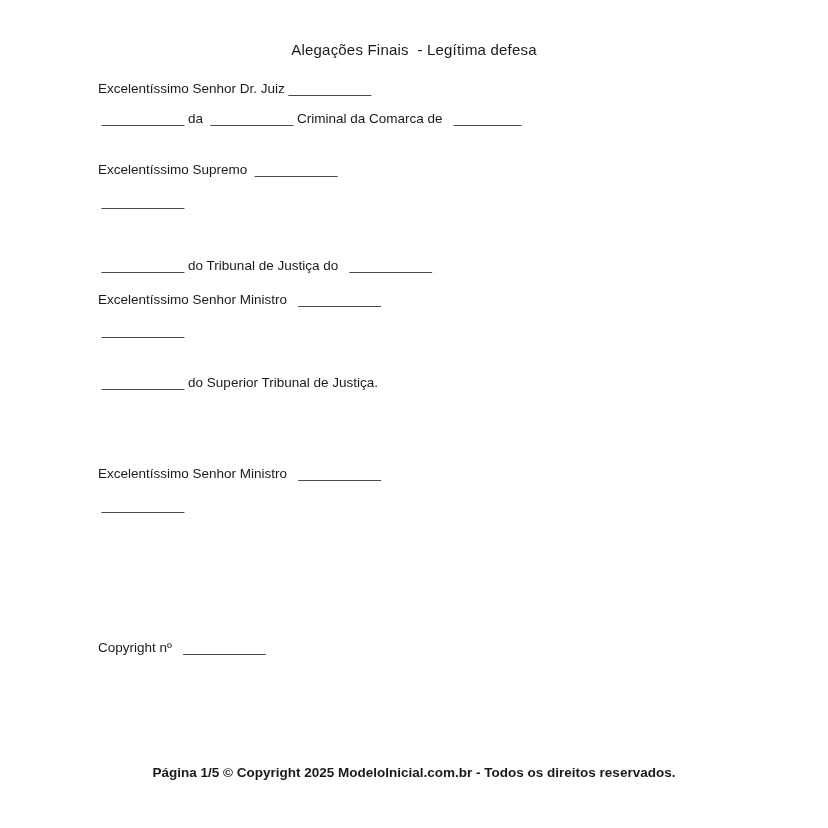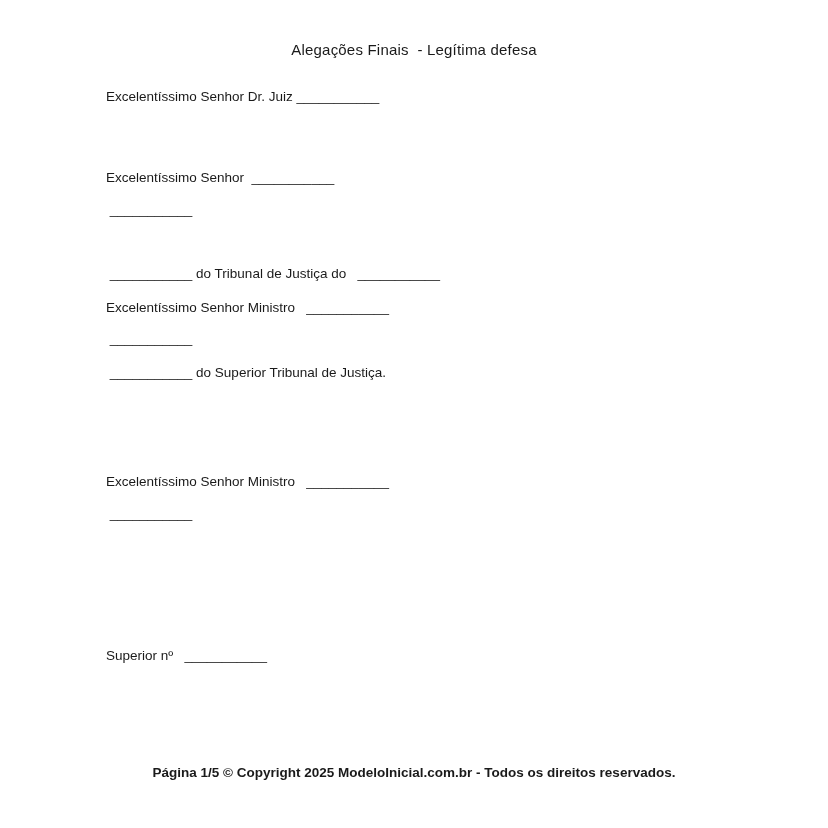--- a/index.html
+++ b/index.html
@@ -24,33 +24,33 @@
     text-align: center;
     font-size: 15px;
     font-weight: 400;
     letter-spacing: 0.2px;
     white-space: pre;
     margin: 0;
   }
   .line {
     position: absolute;
     left: 98px;
-    margin: 8px;
+    margin: 0;
     font-size: 13.5px;
     line-height: 16px;
     white-space: pre;
   }
   .l0  { top: 81px; }
   .l1  { top: 111px; }
   .l2  { top: 162px; }
   .l3  { top: 194px; }
   .l4  { top: 258px; }
   .l5  { top: 292px; }
   .l6  { top: 323px; }
-  .l7  { top: 357px; }
+  .l7  { top: 375px; }
   .l8  { top: 466px; }
   .l9  { top: 498px; }
   .l10 { top: 546px; }
   .l11 { top: 640px; }
   .doc-footer {
     position: absolute;
     top: 765px;
     left: 0;
     width: 100%;
     text-align: center;
@@ -62,35 +62,36 @@
 </style>
 </head>
 <body>
 
 <div class="page">
 
   <h1 class="doc-title">Alegações Finais  - Legítima defesa</h1>
 
   <p class="line l0">Excelentíssimo Senhor Dr. Juiz ___________</p>
 
+  <p class="line l1"> ___________ da  ___________ Criminal da Comarca de   _________</p>
 
-  <p class="line l2">Excelentíssimo Senhor  ___________</p>
+  <p class="line l2">Excelentíssimo Supremo  ___________</p>
 
   <p class="line l3"> ___________</p>
 
   <p class="line l4"> ___________ do Tribunal de Justiça do   ___________</p>
 
   <p class="line l5">Excelentíssimo Senhor Ministro   ___________</p>
 
   <p class="line l6"> ___________</p>
 
   <p class="line l7"> ___________ do Superior Tribunal de Justiça.</p>
 
   <p class="line l8">Excelentíssimo Senhor Ministro   ___________</p>
 
   <p class="line l9"> ___________</p>
 
 
-  <p class="line l11">Superior nº   ___________</p>
+  <p class="line l11">Copyright nº   ___________</p>
 
   <p class="doc-footer">Página 1/5 © Copyright 2025 ModeloInicial.com.br - Todos os direitos reservados.</p>
 
 </div>
 
 </body></html>

